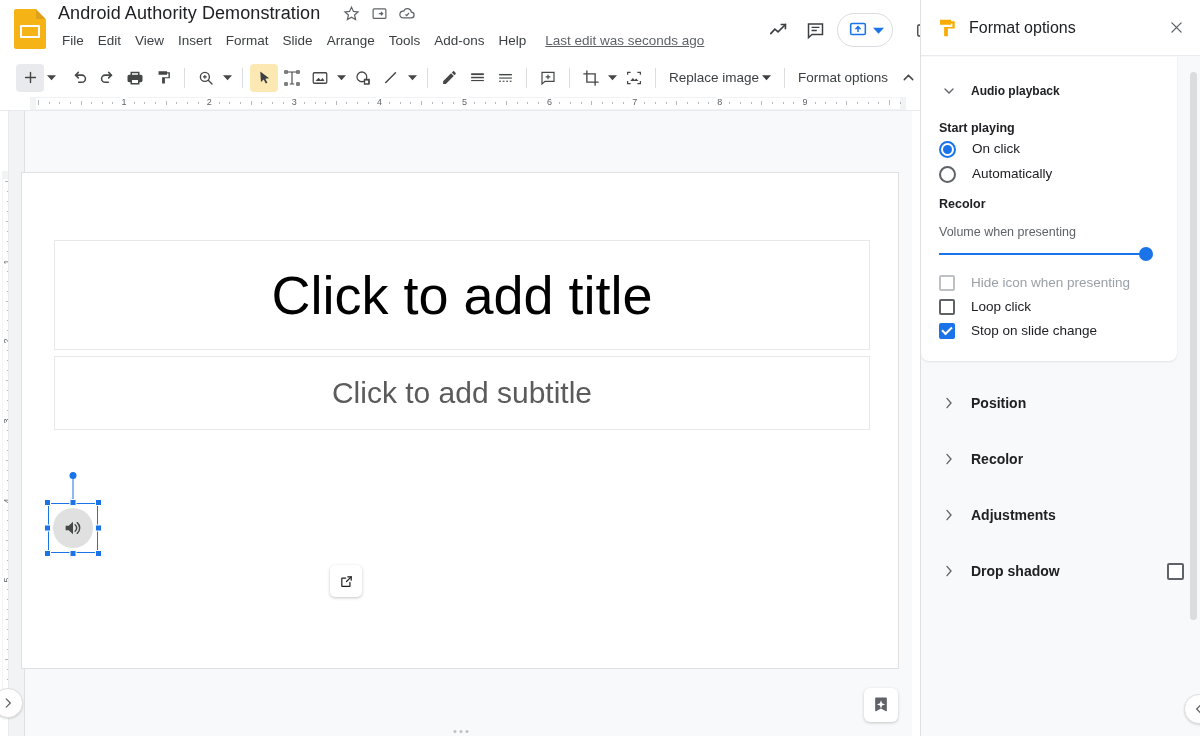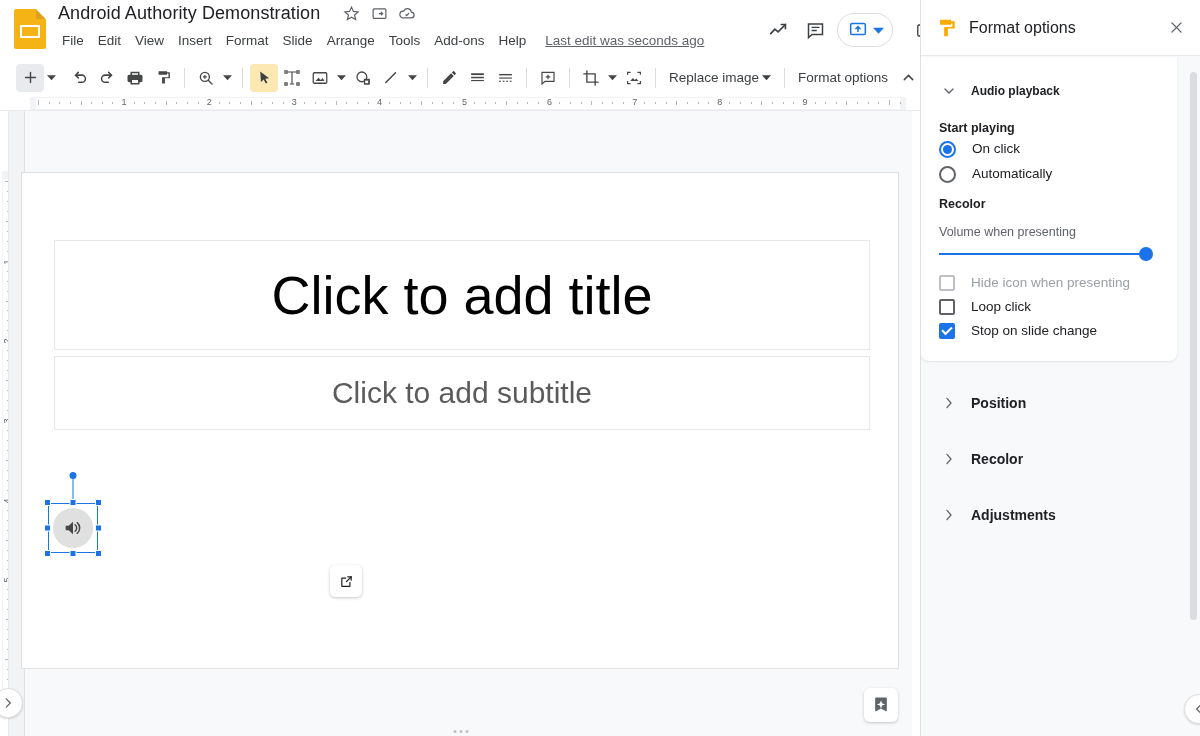--- a/index.html
+++ b/index.html
@@ -873,20 +873,29 @@
           <span class="cs-title">Recolor</span>
         </div>
         <div class="collapsed-sec">
           <span class="chev">
             <svg width="16" height="16" viewBox="0 0 24 24" fill="none" stroke="#5f6368" stroke-width="2" stroke-linecap="round">
                 <path d="m9 5 6 7-6 7"></path>
               </svg>
           </span>
           <span class="cs-title">Adjustments</span>
         </div>
+        <div class="collapsed-sec">
+          <span class="chev">
+            <svg width="16" height="16" viewBox="0 0 24 24" fill="none" stroke="#5f6368" stroke-width="2" stroke-linecap="round">
+                <path d="m9 5 6 7-6 7"></path>
+              </svg>
+          </span>
+          <span class="cs-title">Drop shadow</span>
+          <span class="cs-chk"></span>
+        </div>
       </div>
     </div>
 
     <div class="panel-scroll"></div>
     <div class="collapse-right">
       <svg width="14" height="14" viewBox="0 0 24 24" fill="none" stroke="#5f6368" stroke-width="2.2" stroke-linecap="round">
           <path d="m15 5-7 7 7 7"></path>
         </svg>
     </div>
   </div>

